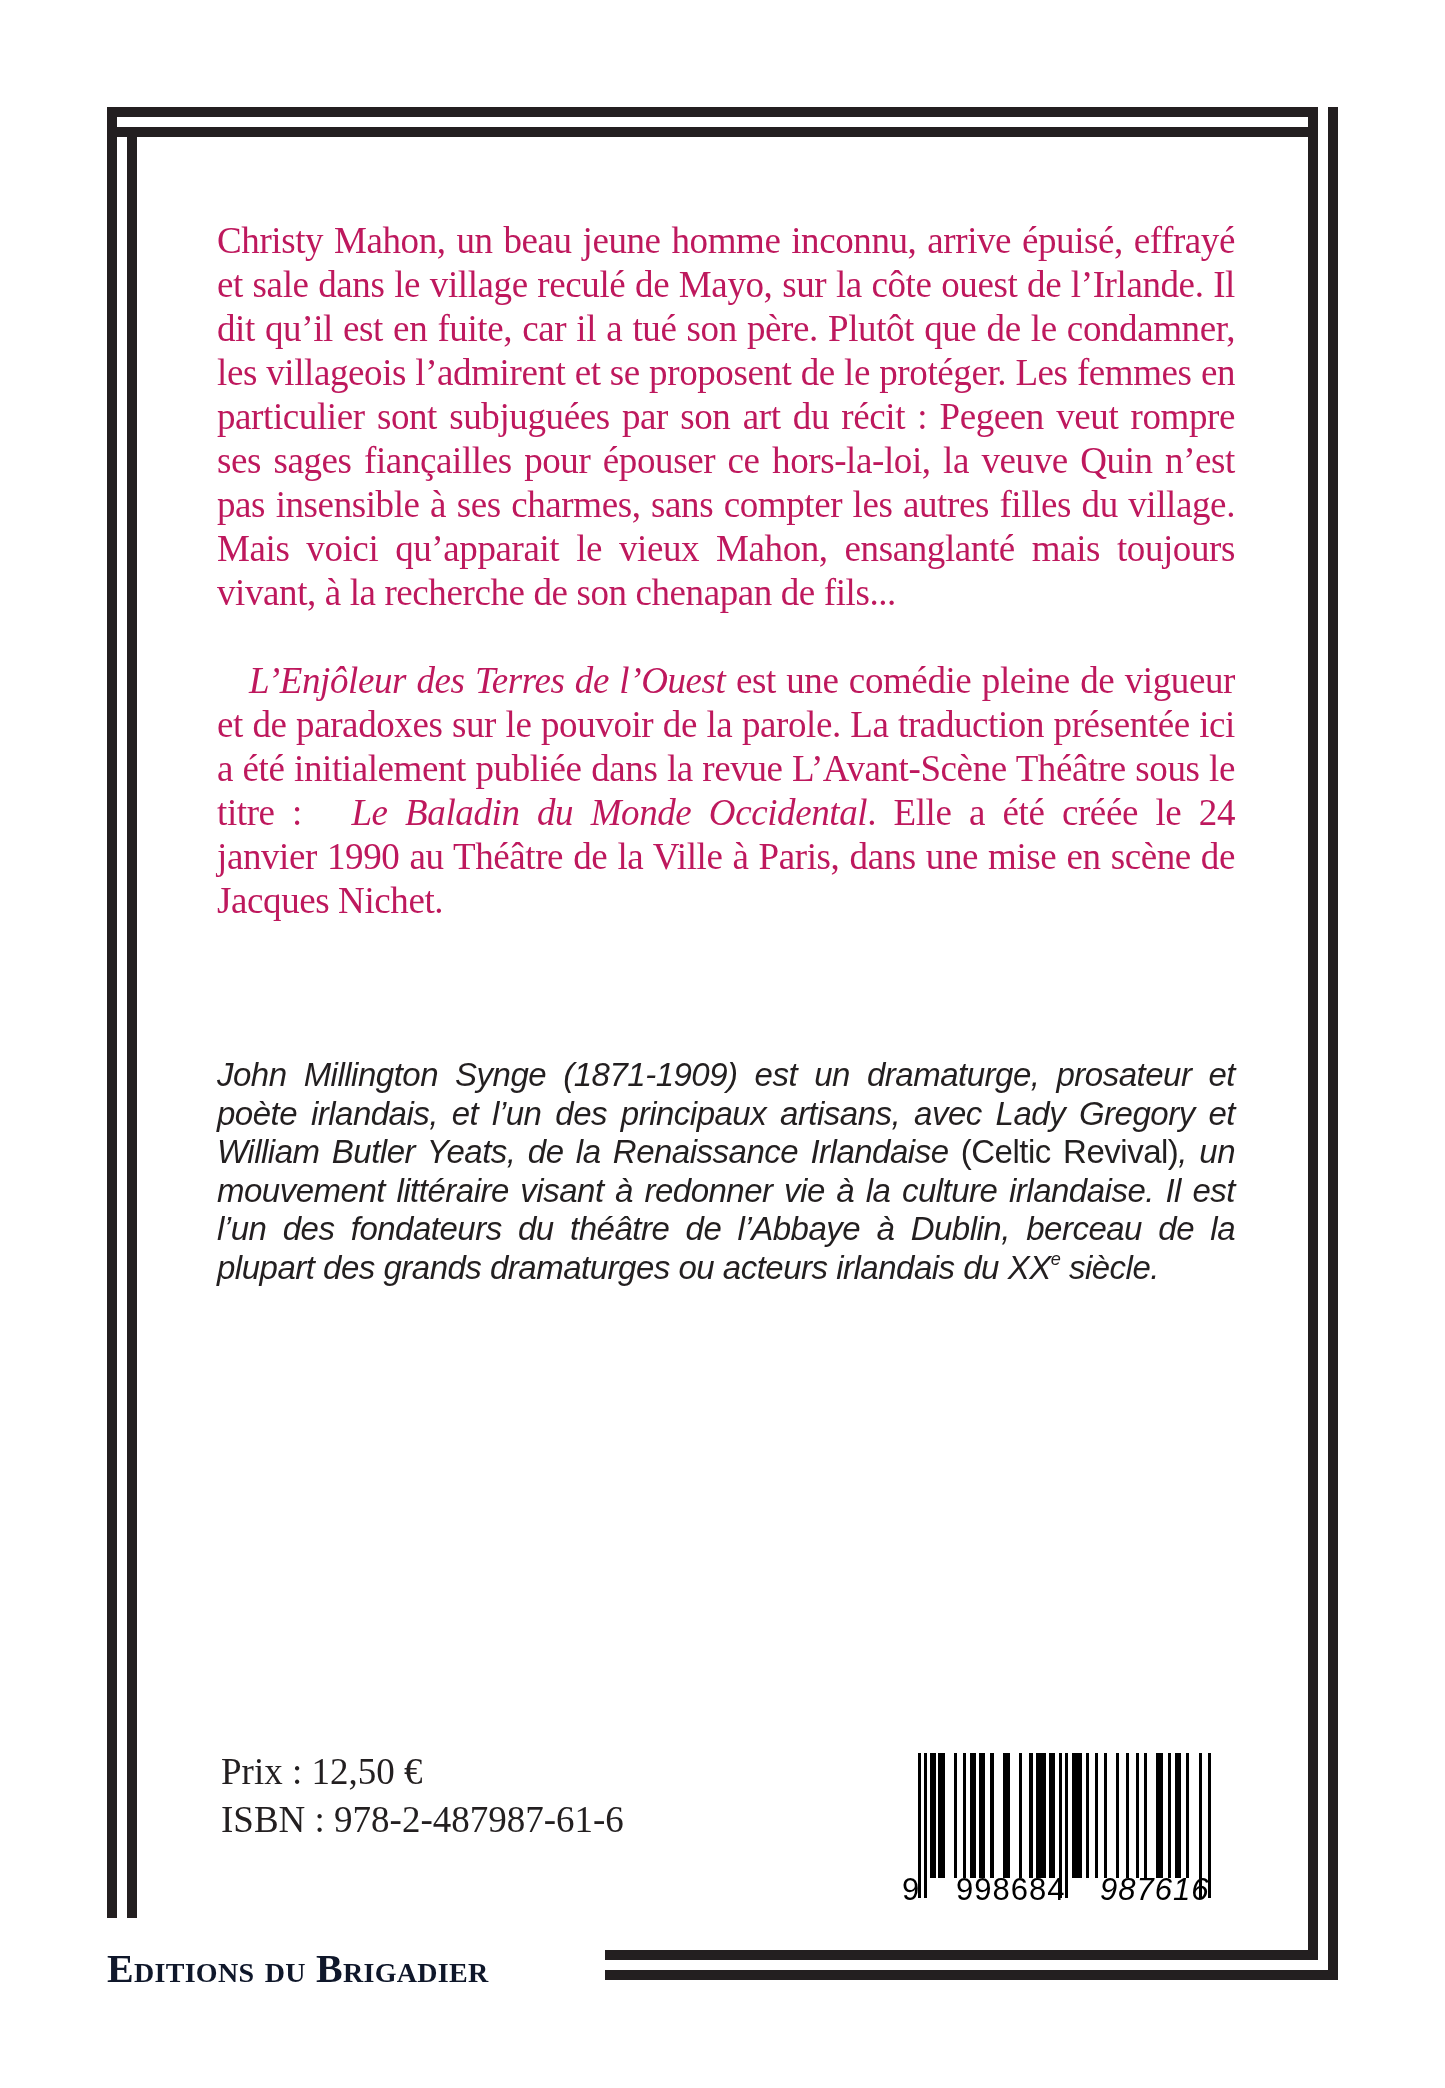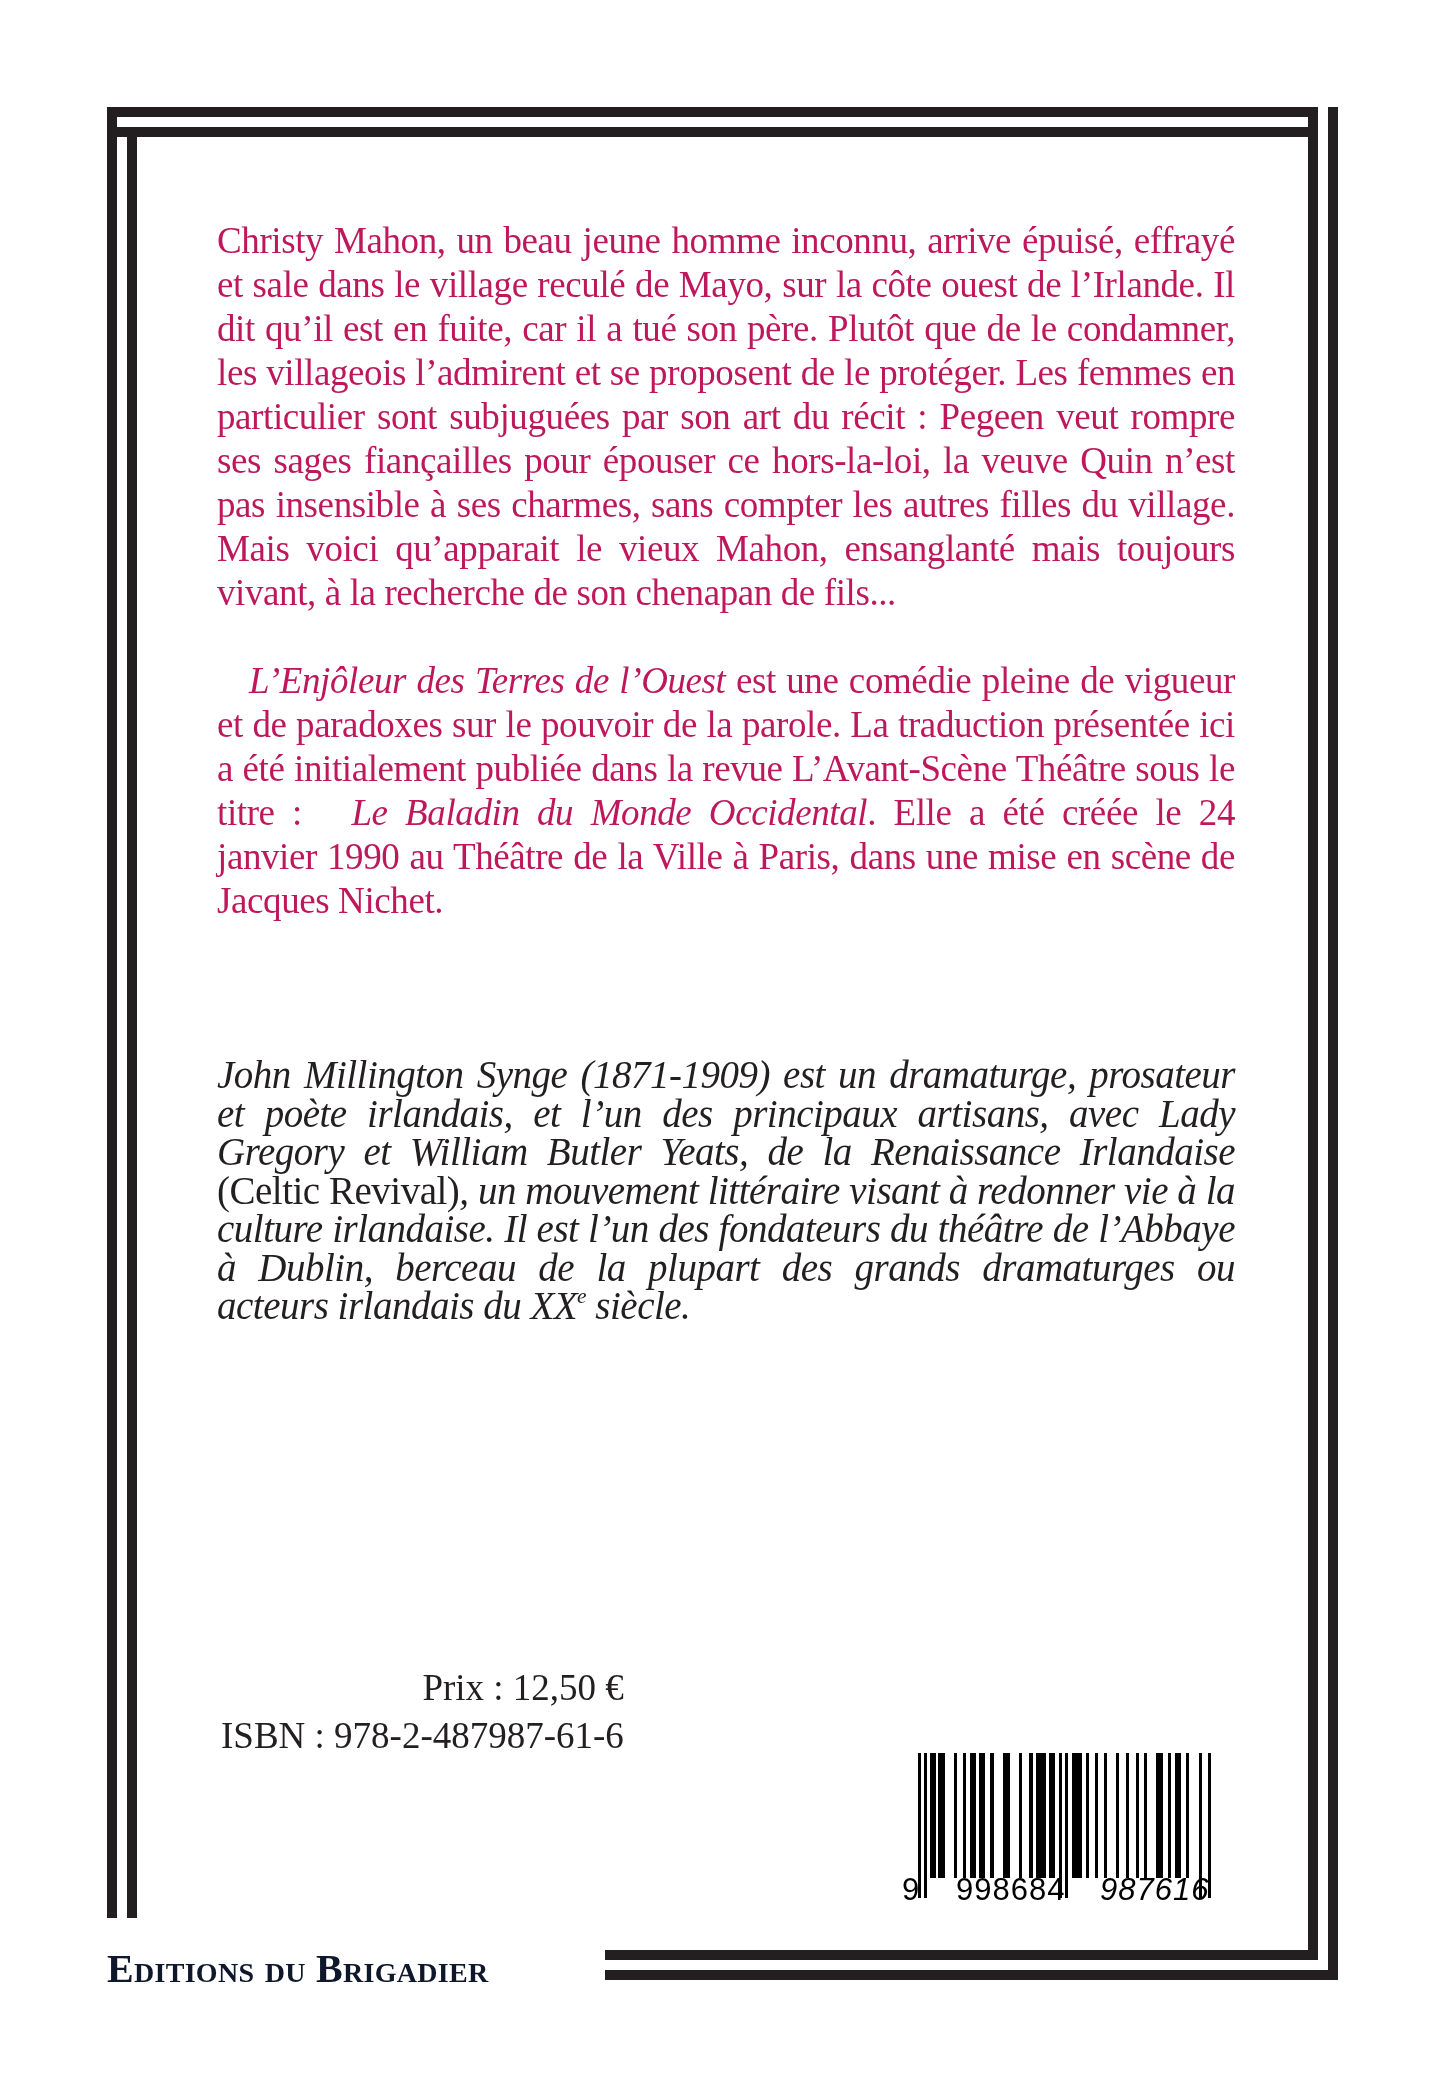--- a/index.html
+++ b/index.html
@@ -7,22 +7,22 @@
   .bar { position: absolute; background: #231f20; }
   .text-block {
     position: absolute; left: 217px; width: 1018px;
     font-family: Liberation Serif, serif;
     font-size: 37px; line-height: 44px; color: #be185d;
     text-align: justify; letter-spacing: -0.4px;
   }
   .text-block p { margin: 0; text-align-last: left; }
   .bio {
     position: absolute; left: 217px; width: 1018px;
-    font-family: Liberation Serif, serif;
-    font-style: italic; font-size: 39px; line-height: 38.5px; color: #231f20;
+    font-family: Liberation Sans, sans-serif;
+    font-style: italic; font-size: 33px; line-height: 38.5px; color: #231f20;
     text-align: justify; letter-spacing: -0.5px;
   }
   .bio p { margin: 0; text-align-last: left; }
   .upright { font-style: normal; }
   .ital { font-style: italic; margin-left: 32px; }
   sup.sup { font-size: 0.55em; vertical-align: 0.75em; line-height: 0; }
   .meta {
     position: absolute; left: 221px;
     font-family: "Liberation Serif", "DejaVu Serif", serif;
     font-size: 37px; line-height: 48px; color: #231f20;
@@ -55,21 +55,21 @@
 
 <div class="text-block" style="top:219px;">
   <p>Christy Mahon, un beau jeune homme inconnu, arrive épuisé, effrayé et sale dans le village reculé de Mayo, sur la côte ouest de l’Irlande. Il dit qu’il est en fuite, car il a tué son père. Plutôt que de le condamner, les villageois l’admirent et se proposent de le protéger. Les femmes en particulier sont subjuguées par son art du récit : Pegeen veut rompre ses sages fiançailles pour épouser ce hors-la-loi, la veuve Quin n’est pas insensible à ses charmes, sans compter les autres filles du village. Mais voici qu’apparait le vieux Mahon, ensanglanté mais toujours vivant, à la recherche de son chenapan de fils...</p>
   <p style="margin-top:44px;"><span class="ital">L’Enjôleur des Terres de l’Ouest</span><span> est une comédie pleine de vigueur et de paradoxes sur le pouvoir de la parole. La traduction présentée ici a été initialement publiée dans la revue L’Avant-Scène Théâtre sous le titre : </span><span class="ital">Le Baladin du Monde Occidental</span><span>. Elle a été créée le 24 janvier 1990 au Théâtre de la Ville à Paris, dans une mise en scène de Jacques Nichet.</span></p>
 </div>
 
 <div class="bio" style="top:1056px;">
   <p><span>John Millington Synge (1871-1909) est un dramaturge, prosateur et poète irlandais, et l’un des principaux artisans, avec Lady Gregory et William Butler Yeats, de la Renaissance Irlandaise </span><span class="upright">(Celtic Revival)</span><span>, un mouvement littéraire visant à redonner vie à la culture irlandaise. Il est l’un des fondateurs du théâtre de l’Abbaye à Dublin, berceau de la plupart des grands dramaturges ou acteurs irlandais du XX</span><sup class="sup">e</sup><span> siècle.</span></p>
 </div>
 
-<div class="meta" style="top:1664px;text-align:right;">
+<div class="meta" style="top:1748px;">
   <div>Prix : 12,50 €</div>
   <div>ISBN : 978-2-487987-61-6</div>
 </div>
 
 <svg class="barcode" viewBox="0 0 320 170" xmlns="http://www.w3.org/2000/svg">
   <g fill="#000">
 
     <rect x="6" y="3" width="3" height="145"></rect>
     <rect x="12" y="3" width="3" height="145"></rect>
 

